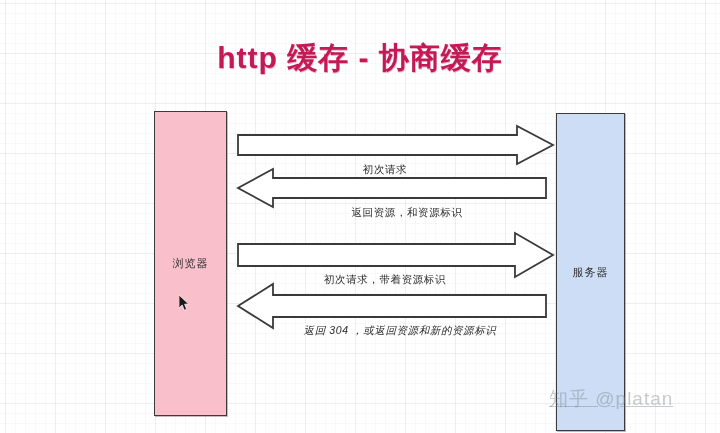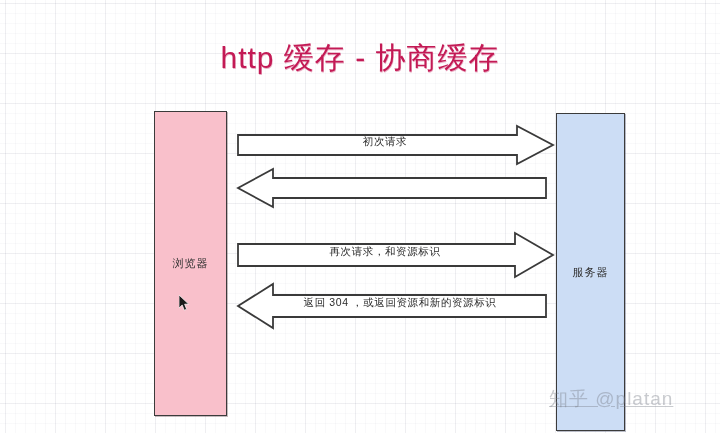--- a/index.html
+++ b/index.html
@@ -37,21 +37,21 @@
     background-position: 5px 3px, 5px 3px, 5px 3px, 5px 3px;
     pointer-events: none;
   }
   #title {
     position: absolute;
     left: 0;
     top: 38px;
     width: 720px;
     text-align: center;
     font-size: 30px;
-    font-weight: normal;
+    font-weight: bold;
     color: #c31a55;
     letter-spacing: 1px;
     text-shadow: 0.5px 0.5px 0 rgba(195,26,85,0.35);
     white-space: nowrap;
   }
   .node-box {
     position: absolute;
     box-sizing: border-box;
     display: flex;
     align-items: center;
@@ -85,20 +85,21 @@
     display: block;
     overflow: visible;
   }
   .arrow-label {
     position: absolute;
     font-size: 10.5px;
     color: #2b2b2b;
     letter-spacing: 0.6px;
     white-space: nowrap;
     text-align: center;
+    margin-top: 28px;
   }
   #cursor {
     position: absolute;
     left: 179px;
     top: 295px;
     width: 12px;
     height: 18px;
     pointer-events: none;
   }
   #watermark {
@@ -134,34 +135,35 @@
       <polygon points="1,11 280,11 280,2 316,21 280,40 280,31 1,31" fill="#ffffff" stroke="#3a3a3a" stroke-width="1.8" stroke-linejoin="miter"></polygon>
     </svg>
   </div>
   <div class="arrow-label" style="left:240px; top:135px; width:290px;">初次请求</div>
 
   <div class="arrow" style="left:236px; top:167px;">
     <svg width="312" height="42" viewBox="0 0 312 42">
       <polygon points="310,11 37,11 37,2 2,21 37,40 37,31 310,31" fill="#ffffff" stroke="#3a3a3a" stroke-width="1.8" stroke-linejoin="miter"></polygon>
     </svg>
   </div>
+  <div class="arrow-label" style="left:276px; top:178px; width:262px;">返回资源，和资源标识</div>
 
   <div class="arrow" style="left:237px; top:231px;">
     <svg width="318" height="48" viewBox="0 0 318 48">
       <polygon points="1,13 278,13 278,2 316,24 278,46 278,35 1,35" fill="#ffffff" stroke="#3a3a3a" stroke-width="1.8" stroke-linejoin="miter"></polygon>
     </svg>
   </div>
-  <div class="arrow-label" style="left:240px; top:245px; width:290px;">再次请求，和资源标识</div>
+  <div class="arrow-label" style="left:240px; top:245px; width:290px;">初次请求，带着资源标识</div>
 
   <div class="arrow" style="left:236px; top:282px;">
     <svg width="312" height="48" viewBox="0 0 312 48">
       <polygon points="310,13 37,13 37,2 2,24 37,46 37,35 310,35" fill="#ffffff" stroke="#3a3a3a" stroke-width="1.8" stroke-linejoin="miter"></polygon>
     </svg>
   </div>
-  <div class="arrow-label" style="left:262px; top:296px; width:276px;">返回 304 ，或返回资源和新的资源标识</div>
+  <div class="arrow-label" style="left:262px; top:296px; width:276px;font-style:italic;">返回 304 ，或返回资源和新的资源标识</div>
 
   <div id="cursor">
     <svg width="12" height="18" viewBox="0 0 12 18">
       <polygon points="0,0 0,13 3.2,10 5.3,15.2 7.6,14.2 5.6,9.2 9.6,9.1" fill="#1a1a1a" stroke="#ffffff" stroke-width="0.7"></polygon>
     </svg>
   </div>
 
   <div id="watermark">知乎 @platan</div>
 
 </div>

